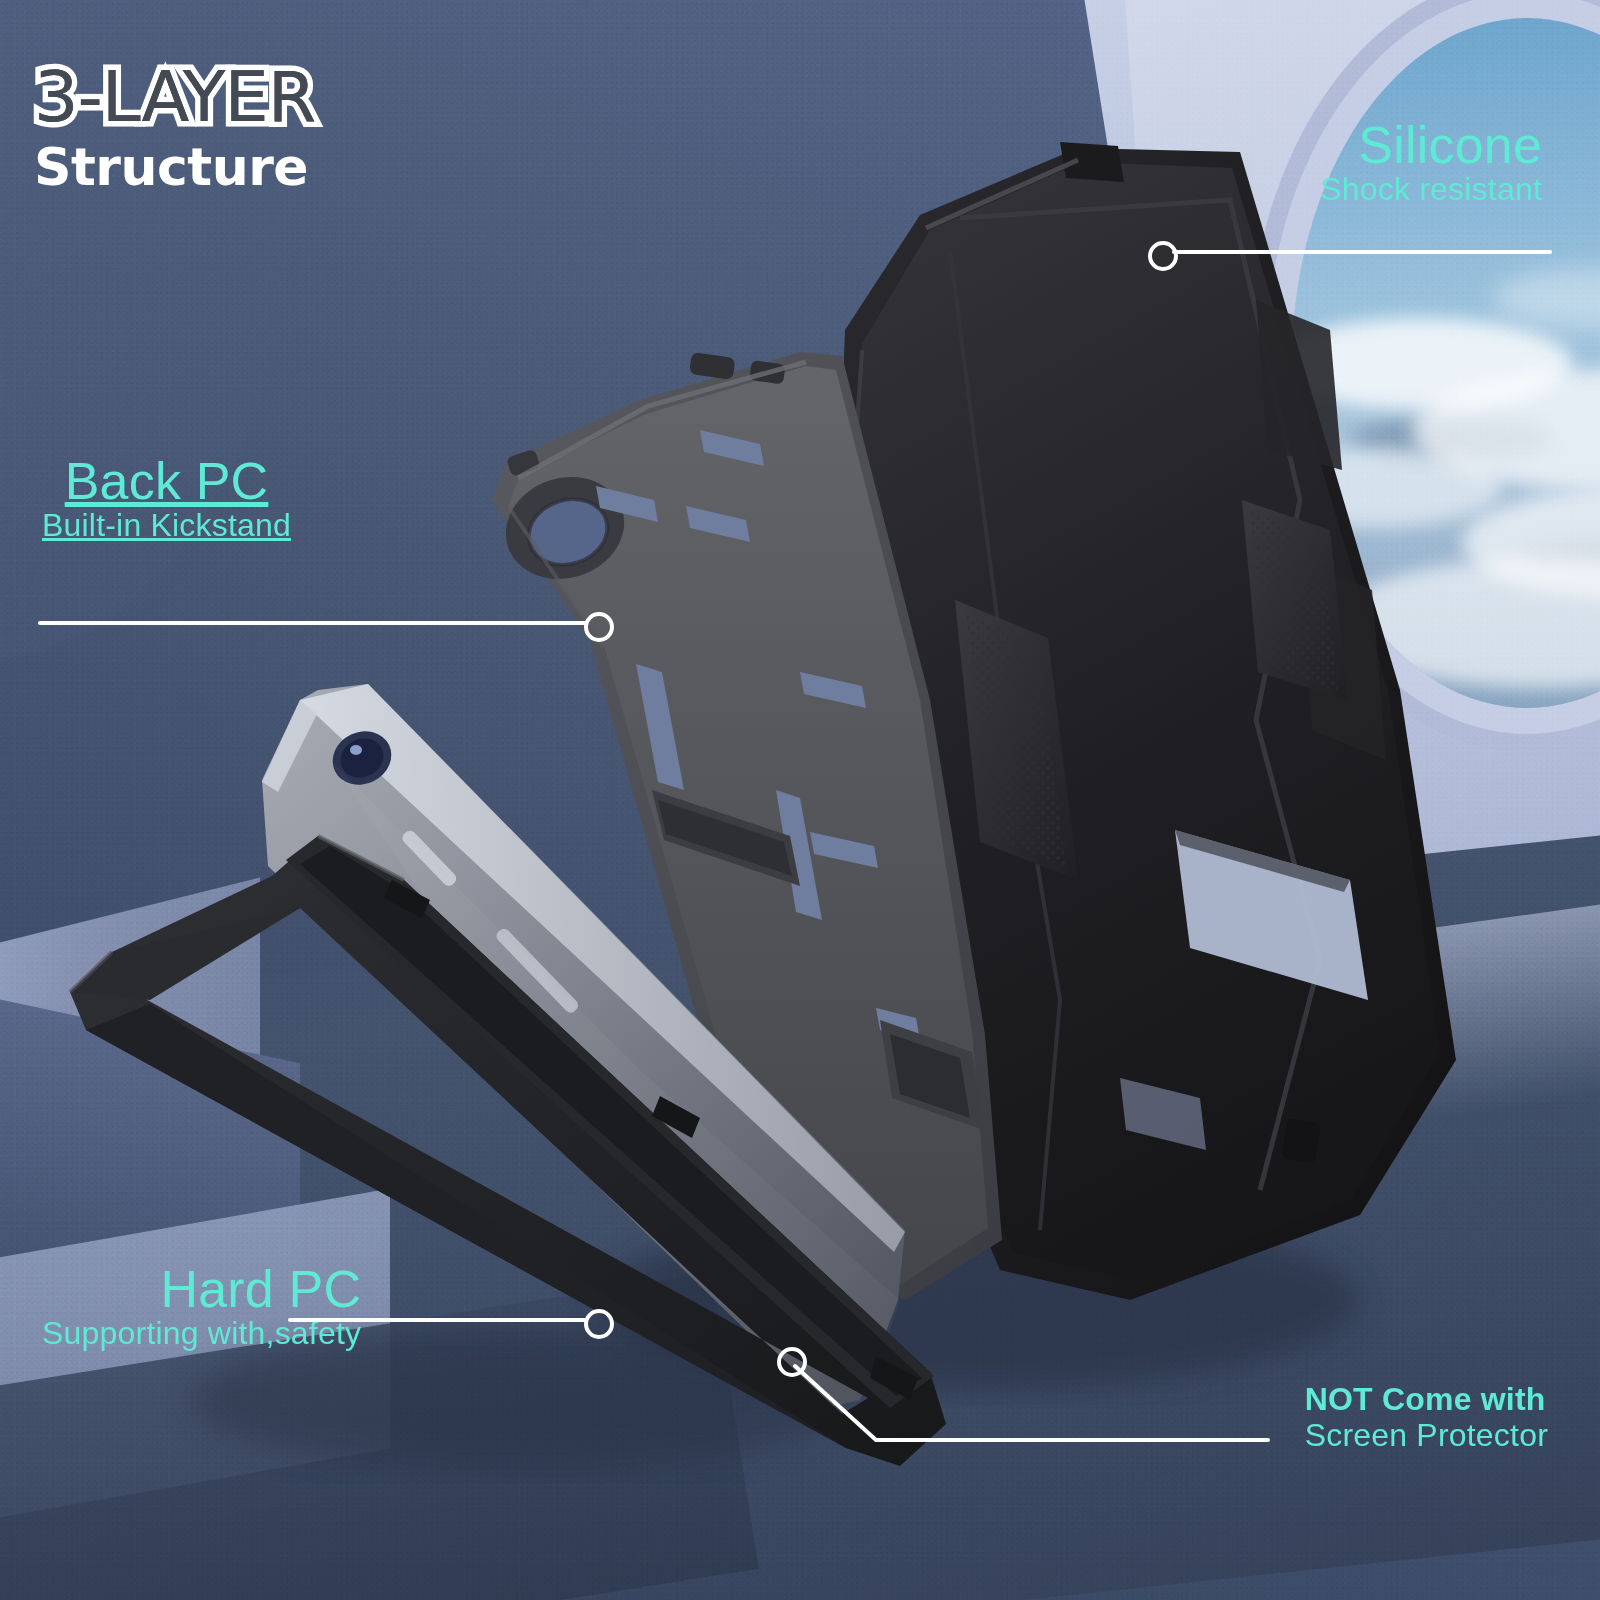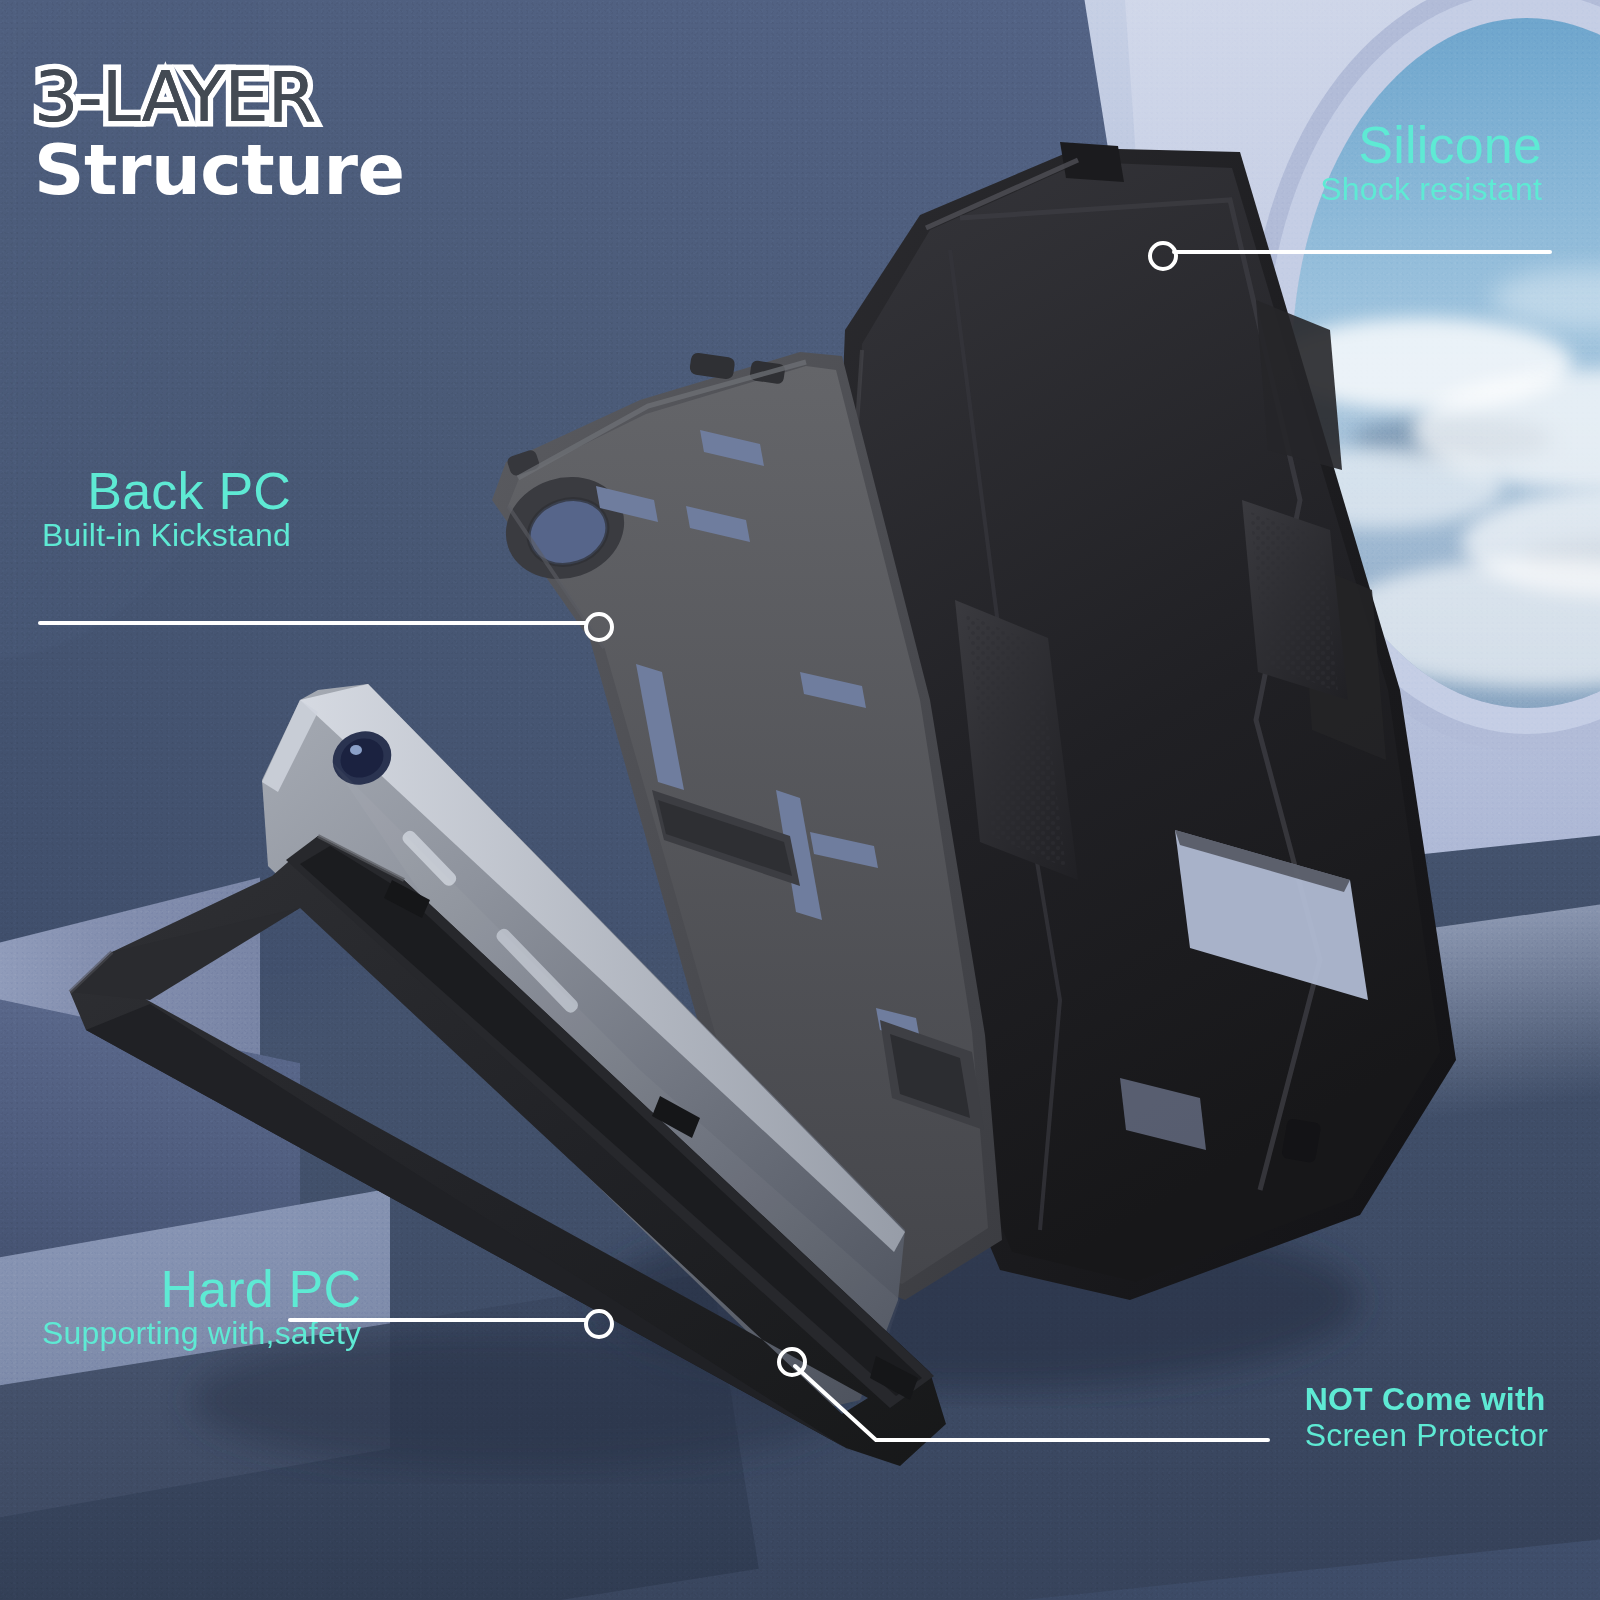--- a/index.html
+++ b/index.html
@@ -71,40 +71,40 @@
     transform:rotate(-9deg);background:linear-gradient(180deg,#3a4760 0%,#2f3b51 100%);opacity:.85;}
   svg.art-svg{position:absolute;left:0;top:0;width:1600px;height:1600px;}
 
   
   .callout{position:absolute;color:#5eead4;}
   .c-title{font-size:52px;line-height:1.04;font-weight:400;letter-spacing:.2px;white-space:nowrap;}
   .c-sub{font-size:32px;line-height:1.12;font-weight:400;letter-spacing:.2px;white-space:nowrap;}
   .c-sub.bold{font-weight:700;}
 
   #callout-silicone{right:58px;top:118px;text-align:right;}
-  #callout-backpc{left:42px;top:464px;text-align:right;}
+  #callout-backpc{left:42px;top:454px;text-align:center;text-decoration:underline;}
   #callout-hardpc{left:42px;top:1262px;text-align:right;}
   #callout-noscreen{right:52px;top:1382px;text-align:left;}
 
   
   .lead{position:absolute;height:4px;background:#ffffff;border-radius:2px;}
   .dot{position:absolute;width:22px;height:22px;border-radius:50%;
     border:4px solid #ffffff;background:transparent;}
 
   
   #headline{position:absolute;left:34px;top:62px;}
   .h-top{
     font-size:70px;font-weight:400;letter-spacing:-1px;line-height:1;
     color:#434a53;
     -webkit-text-stroke:11px #ffffff;paint-order:stroke fill;
     font-family:"DejaVu Sans", sans-serif;
   }
   .h-top-wrap{position:relative;display:inline-block;}
   .h-top.fill{position:absolute;left:0;top:0;-webkit-text-stroke:0;color:#434a53;}
-  .h-bot{font-size:70px;font-weight:700;color:#ffffff;line-height:1.05;margin-top:2px;
+  .h-bot{font-size:52px;font-weight:700;color:#ffffff;line-height:1.05;margin-top:8px;
     font-family:"DejaVu Sans", sans-serif;letter-spacing:-.5px;}
 </style>
 </head>
 <body>
 
 <div class="stage">
 
   <div class="bg-base"></div>
   <div class="wall-arc"></div>
   <div class="panel-light"></div>

